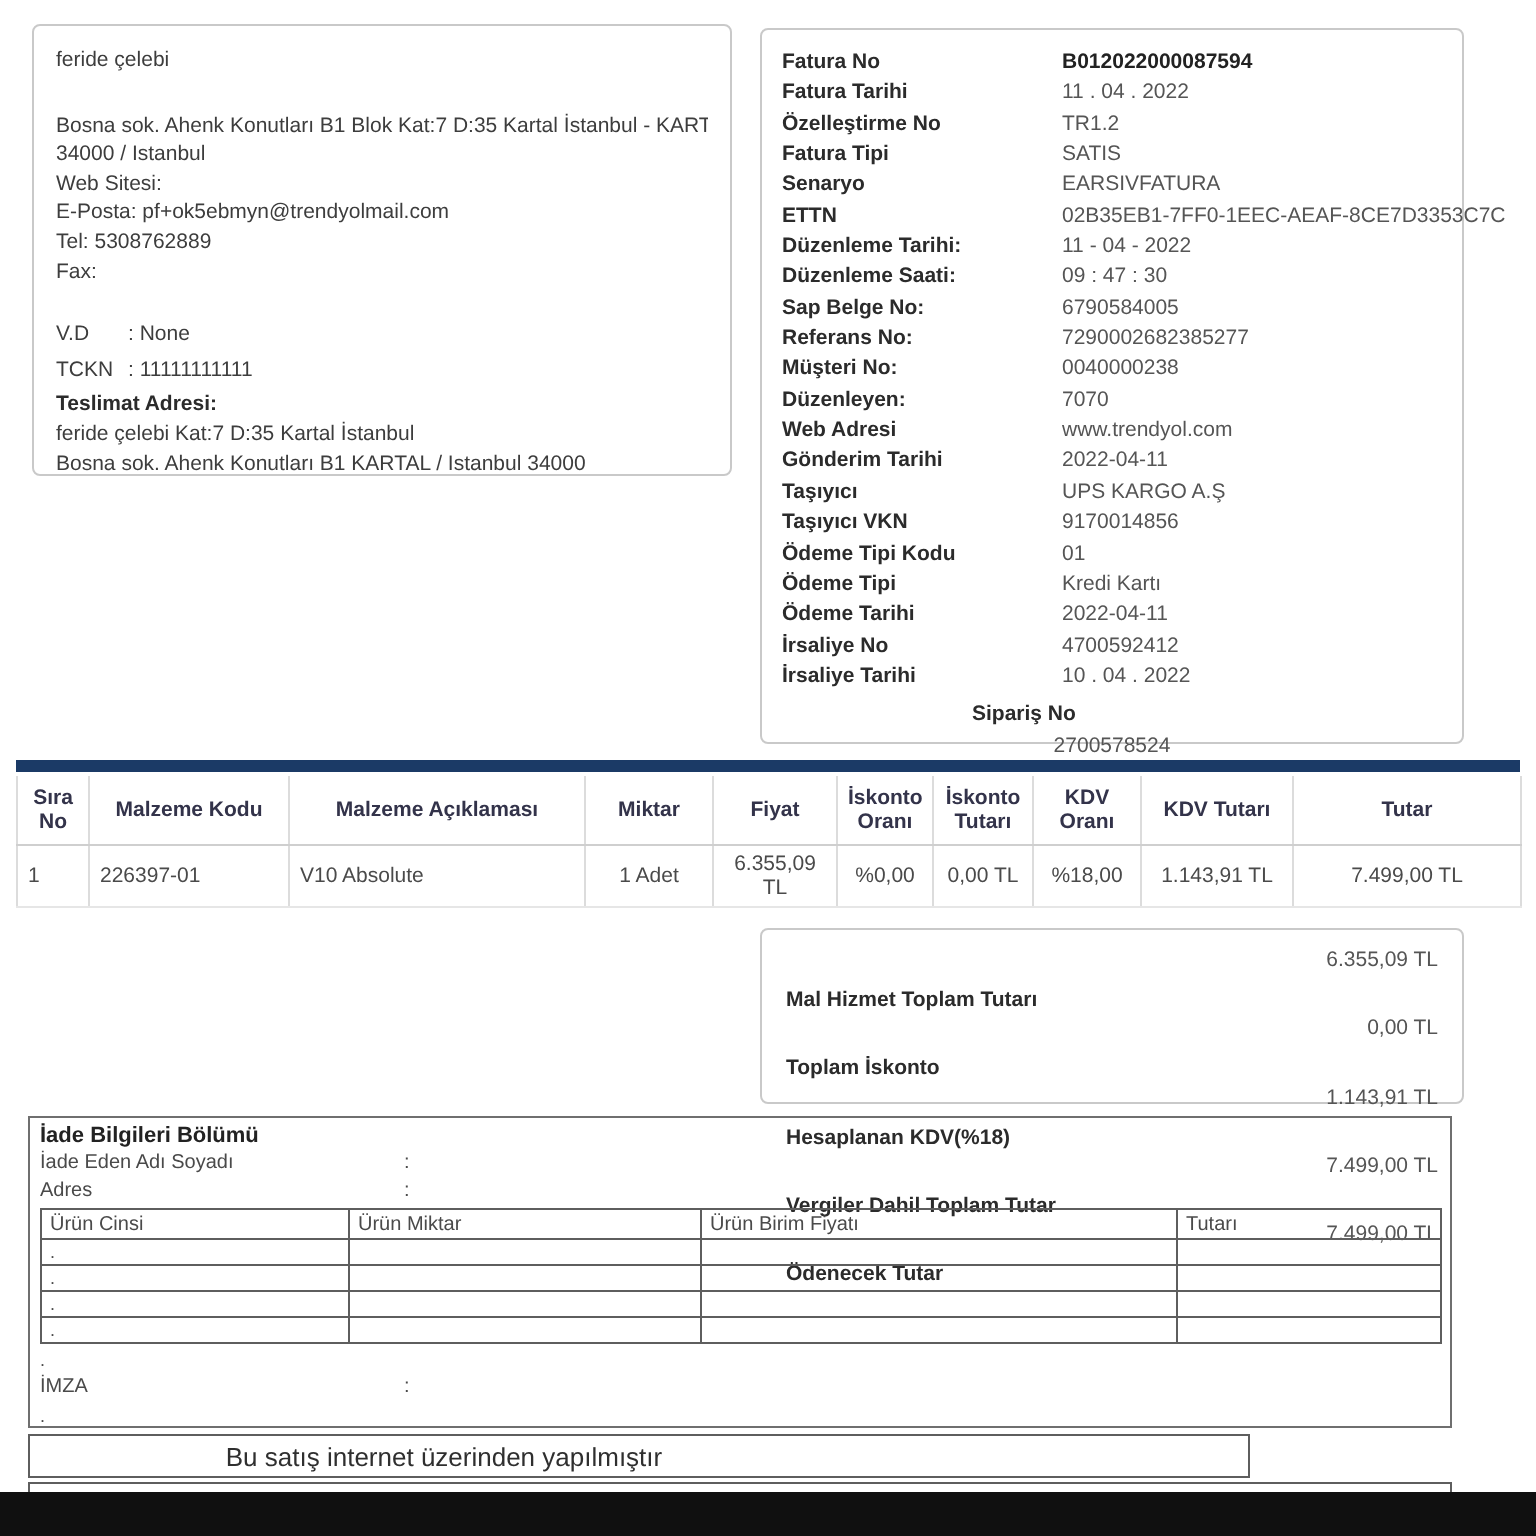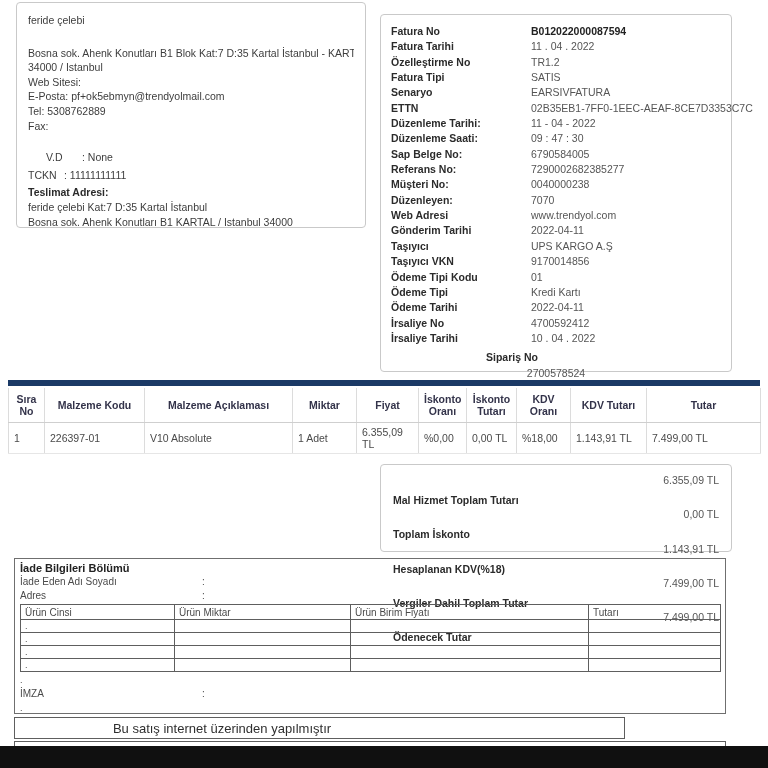--- a/index.html
+++ b/index.html
@@ -5,45 +5,45 @@
   * { margin:0; padding:0; box-sizing:border-box; }
   html,body { background:#fff; }
   .page {
     position:relative; width:768px; height:768px; background:#ffffff;
     font-family:"Liberation Sans","DejaVu Sans",sans-serif;
     font-size:10.5px; color:#3d3d3d; overflow:hidden;
   }
   .rbox { position:absolute; background:#fff; border:1px solid #c9c9c9; border-radius:4px; }
 
   
-  .customer { left:16px; top:2px; width:350px; height:226px; padding:10px 11px; line-height:14.6px; }
+  .customer { left:16px; top:12px; width:350px; height:226px; padding:10px 11px; line-height:14.6px; }
   .customer .line { white-space:nowrap; overflow:hidden; }
   .customer .name { margin-bottom:18px; }
   .kv { display:flex; }
   .kv .k { width:36px; flex:none; }
-  .vd-row { margin-top:17px;margin-left:18px; }
+  .vd-row { margin-top:17px; }
   .tckn-row { margin-top:3px; }
   .teslimat { font-weight:bold; color:#2b2b2b; margin-top:3px; }
 
   
   .invoice { left:380px; top:14px; width:352px; height:358px; padding:9px 10px 0 10px; }
   .inv-row { display:flex; line-height:15.35px;align-items:center; }
   .inv-row.gap { margin-top:4px;flex-direction:column; }
   .inv-label { width:140px; flex:none; font-weight:bold; color:#2b2b2b; }
   .inv-value { color:#555; white-space:nowrap; }
   .bold { font-weight:bold; color:#222; }
 
   
   .items-wrap { position:absolute; left:8px; top:380px; width:752px; }
   .navy-bar { height:6px; background:#1b3a66; margin-bottom:2px; }
   table.items { width:752px; border-collapse:collapse; table-layout:fixed; }
   table.items th, table.items td { border-left:1px solid #dcdcdc; border-right:1px solid #dcdcdc; padding:3px 5px; }
   table.items th { font-weight:bold; color:#33334a; text-align:center; vertical-align:middle; height:34px; line-height:12px; border-bottom:1px solid #cfcfcf; }
   table.items td { color:#4a4a4a; vertical-align:middle; height:30px; line-height:12px; border-bottom:1px solid #e6e6e6; }
-  td.al { text-align:left; } td.ar { text-align:left; }
+  td.al { text-align:left; } td.ar { text-align:center; }
 
   
   .totals { left:380px; top:464px; width:352px; height:88px; padding:8px 12px; }
   .tot-row { display:flex; justify-content:space-between; line-height:14.3px; }
   .tot-label { font-weight:bold; color:#2b2b2b;margin-top:20px; }
   .tot-value { color:#555; }
 
   
   .returns { position:absolute; left:14px; top:558px; width:712px; height:156px; border:1px solid #6f6f6f; padding:3px 5px; font-size:10px; color:#4a4a4a; }
   .ret-title { font-weight:bold; color:#222; font-size:11px; line-height:13px; }

